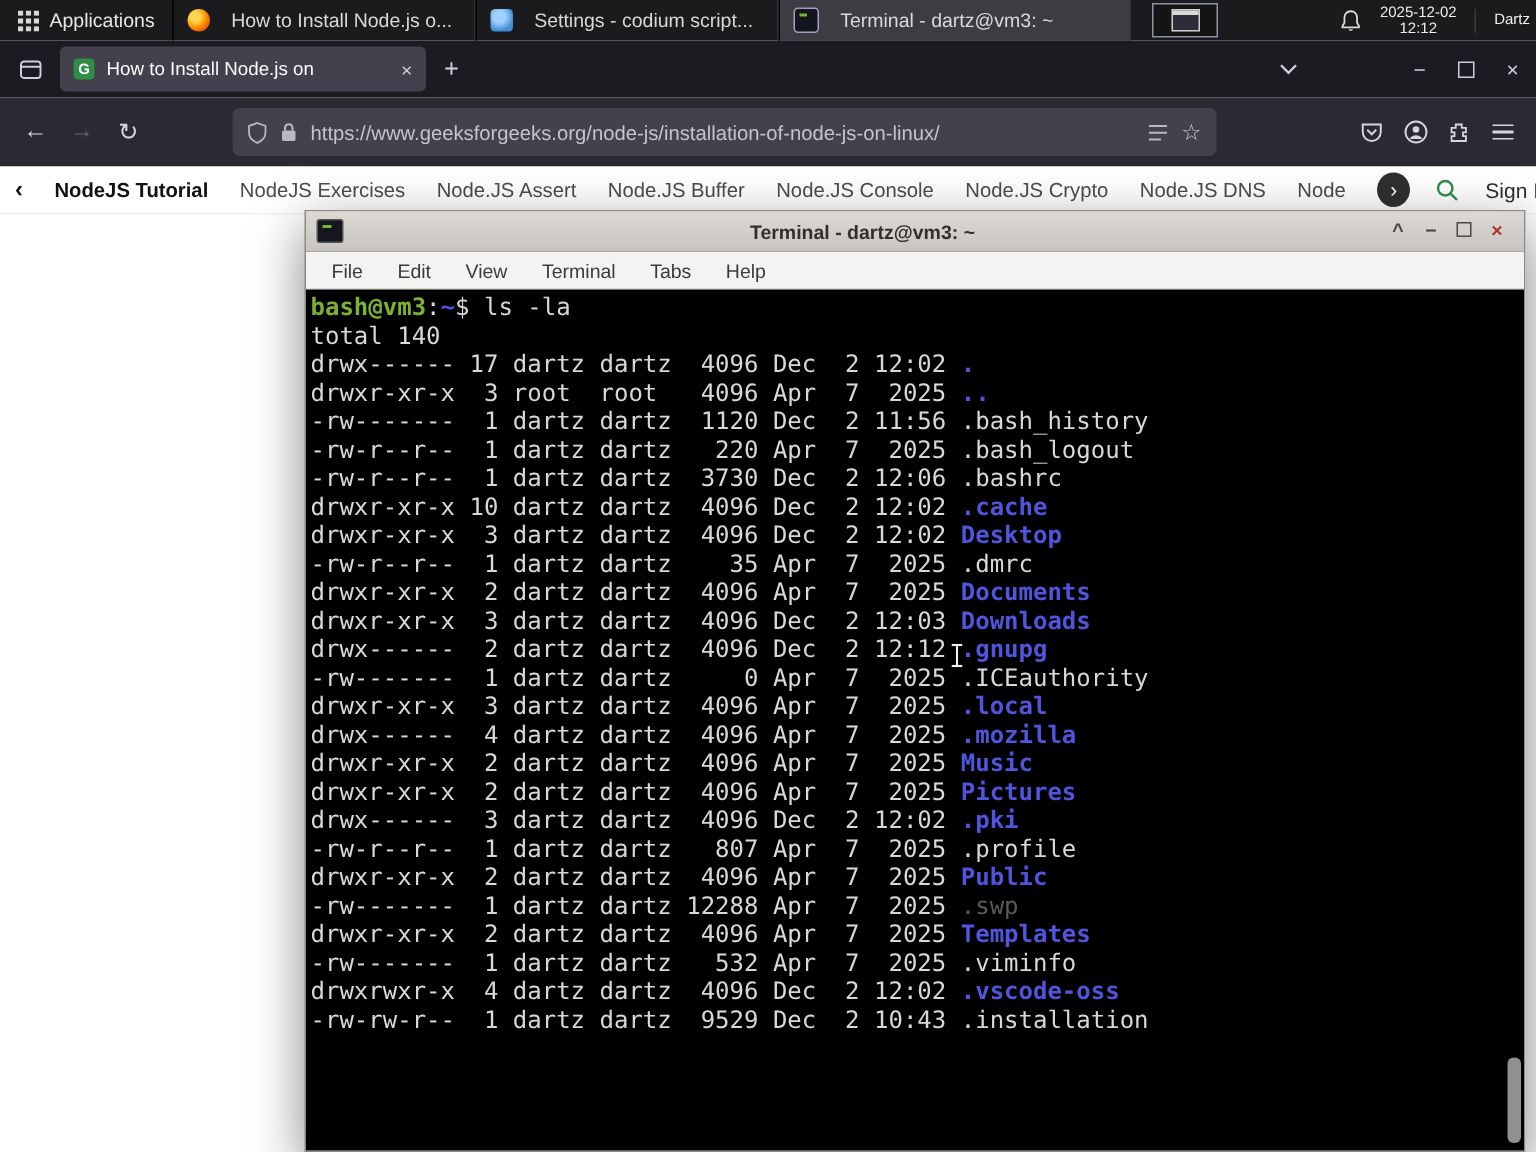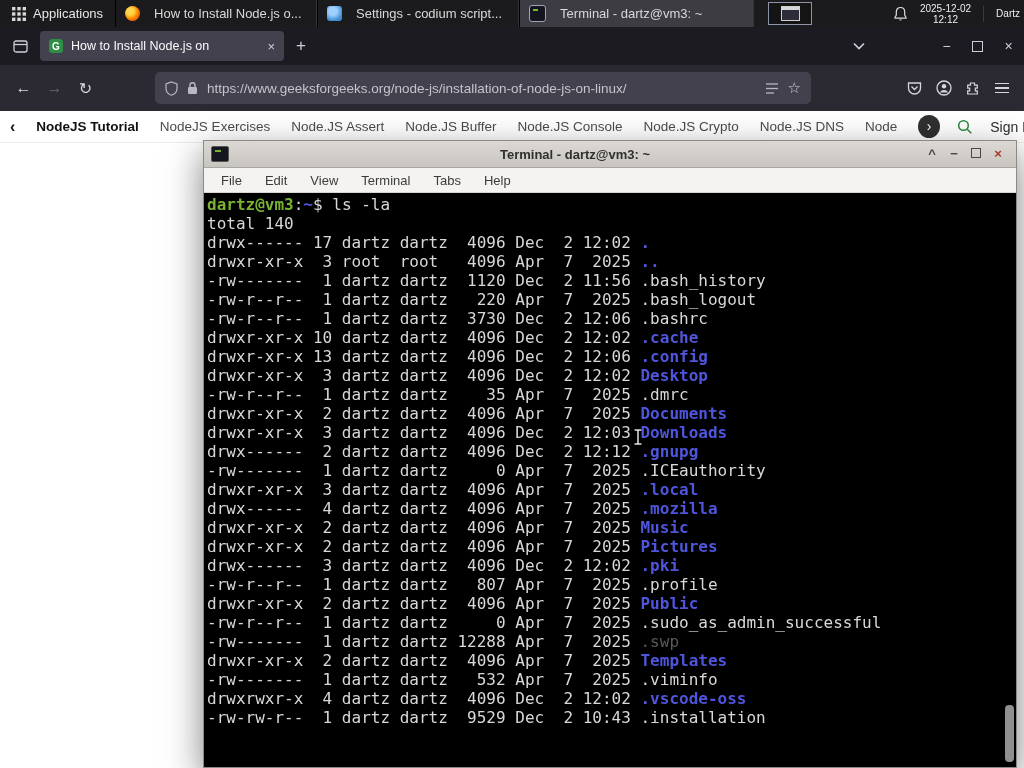--- a/index.html
+++ b/index.html
@@ -270,44 +270,42 @@
     <div class="menubar">
       <span>File</span>
       <span>Edit</span>
       <span>View</span>
       <span>Terminal</span>
       <span>Tabs</span>
       <span>Help</span>
     </div>
 
     <div class="term-body">
-      <div class="term-line"><span class="c-green">dartz@vm3</span><span>:</span><span class="c-blue">~</span><span>$</span><span> ls -la</span></div>
+      <div class="term-line"><span class="c-green">bash@vm3</span><span>:</span><span class="c-blue">~</span><span>$</span><span> ls -la</span></div>
       <div class="term-line">total 140</div>
       <div id="file-lines">
           <div class="term-line"><span>drwx------ 17 dartz dartz  4096 Dec  2 12:02 </span><span class="f-dir">.</span></div>
           <div class="term-line"><span>drwxr-xr-x  3 root  root   4096 Apr  7  2025 </span><span class="f-dir">..</span></div>
           <div class="term-line"><span>-rw-------  1 dartz dartz  1120 Dec  2 11:56 </span><span class="f-file">.bash_history</span></div>
           <div class="term-line"><span>-rw-r--r--  1 dartz dartz   220 Apr  7  2025 </span><span class="f-file">.bash_logout</span></div>
           <div class="term-line"><span>-rw-r--r--  1 dartz dartz  3730 Dec  2 12:06 </span><span class="f-file">.bashrc</span></div>
           <div class="term-line"><span>drwxr-xr-x 10 dartz dartz  4096 Dec  2 12:02 </span><span class="f-dir">.cache</span></div>
-          <div class="term-line"><span>drwxr-xr-x 13 dartz dartz  4096 Dec  2 12:06 </span><span class="f-dir">.config</span></div>
           <div class="term-line"><span>drwxr-xr-x  3 dartz dartz  4096 Dec  2 12:02 </span><span class="f-dir">Desktop</span></div>
           <div class="term-line"><span>-rw-r--r--  1 dartz dartz    35 Apr  7  2025 </span><span class="f-file">.dmrc</span></div>
           <div class="term-line"><span>drwxr-xr-x  2 dartz dartz  4096 Apr  7  2025 </span><span class="f-dir">Documents</span></div>
           <div class="term-line"><span>drwxr-xr-x  3 dartz dartz  4096 Dec  2 12:03 </span><span class="f-dir">Downloads</span></div>
           <div class="term-line"><span>drwx------  2 dartz dartz  4096 Dec  2 12:12 </span><span class="f-dir">.gnupg</span></div>
           <div class="term-line"><span>-rw-------  1 dartz dartz     0 Apr  7  2025 </span><span class="f-file">.ICEauthority</span></div>
           <div class="term-line"><span>drwxr-xr-x  3 dartz dartz  4096 Apr  7  2025 </span><span class="f-dir">.local</span></div>
           <div class="term-line"><span>drwx------  4 dartz dartz  4096 Apr  7  2025 </span><span class="f-dir">.mozilla</span></div>
           <div class="term-line"><span>drwxr-xr-x  2 dartz dartz  4096 Apr  7  2025 </span><span class="f-dir">Music</span></div>
           <div class="term-line"><span>drwxr-xr-x  2 dartz dartz  4096 Apr  7  2025 </span><span class="f-dir">Pictures</span></div>
           <div class="term-line"><span>drwx------  3 dartz dartz  4096 Dec  2 12:02 </span><span class="f-dir">.pki</span></div>
           <div class="term-line"><span>-rw-r--r--  1 dartz dartz   807 Apr  7  2025 </span><span class="f-file">.profile</span></div>
           <div class="term-line"><span>drwxr-xr-x  2 dartz dartz  4096 Apr  7  2025 </span><span class="f-dir">Public</span></div>
-          <div class="term-line"><span>-rw-r--r--  1 dartz dartz     0 Apr  7  2025 </span><span class="f-file">.sudo_as_admin_successful</span></div>
           <div class="term-line"><span>-rw-------  1 dartz dartz 12288 Apr  7  2025 </span><span class="f-dim">.swp</span></div>
           <div class="term-line"><span>drwxr-xr-x  2 dartz dartz  4096 Apr  7  2025 </span><span class="f-dir">Templates</span></div>
           <div class="term-line"><span>-rw-------  1 dartz dartz   532 Apr  7  2025 </span><span class="f-file">.viminfo</span></div>
           <div class="term-line"><span>drwxrwxr-x  4 dartz dartz  4096 Dec  2 12:02 </span><span class="f-dir">.vscode-oss</span></div>
           <div class="term-line"><span>-rw-rw-r--  1 dartz dartz  9529 Dec  2 10:43 </span><span class="f-file">.installation</span></div>
         </div>
       <div class="term-scroll"></div>
     </div>
   </div>
 

